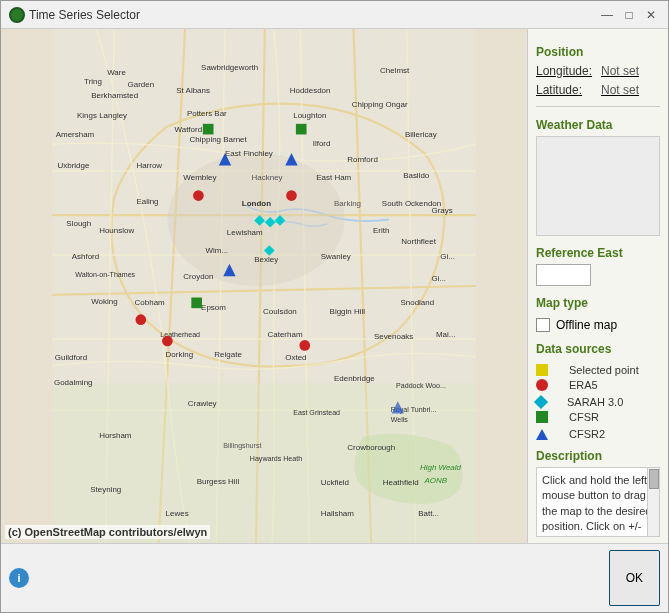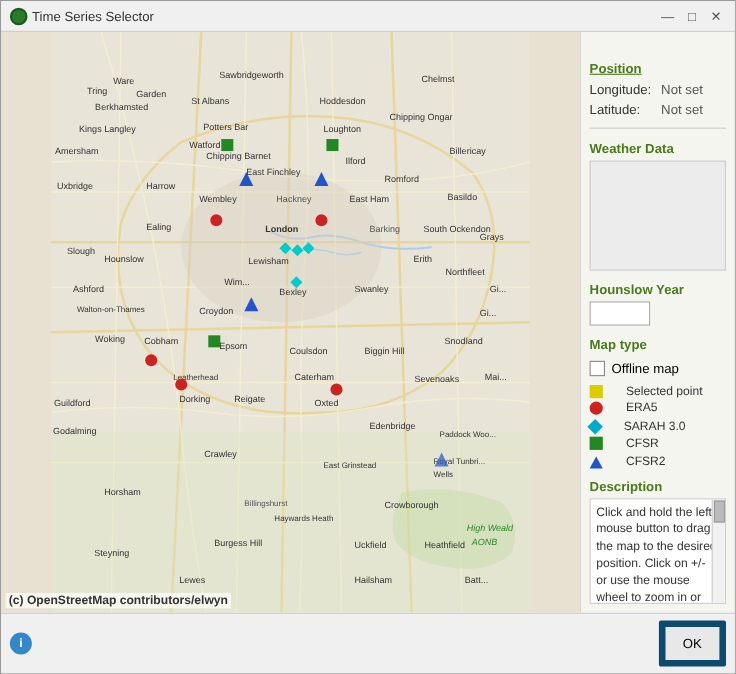--- a/index.html
+++ b/index.html
@@ -111,29 +111,29 @@
 
     .section-header {
       font-weight: bold;
       color: #4a7a1a;
       font-size: 12px;
       margin-bottom: 4px;
       margin-top: 6px;
     }
 
     .section-header:first-child {
-      margin-top: 18px;
-      text-decoration: underline;
+      margin-top: 8px;
     }
 
     .field-row {
       display: flex;
       align-items: flex-start;
       margin-bottom: 3px;
       padding: 1px 0;
+      text-decoration: underline;
     }
 
     .field-label {
       color: #333;
       width: 65px;
       font-size: 12px;
     }
 
     .field-value {
       color: #555;
@@ -261,23 +261,23 @@
       justify-content: flex-end;
       align-items: center;
       gap: 8px;
       padding: 6px 8px;
       border-top: 1px solid #ccc;
       background: #f0f0f0;
       flex-shrink: 0;
     }
 
     .btn {
-      padding: 8px 16px;
-      font-size: 12px;
-      border: 6px solid #0c4a6e;
+      padding: 20px 16px;
+      font-size: 12px;
+      border: 1px solid #0c4a6e;
       border-radius: 2px;
       cursor: pointer;
       background: #e8e8e8;
     }
 
     .btn-info {
       width: 20px;
       height: 20px;
       border-radius: 50%;
       background: #3388cc;
@@ -467,31 +467,32 @@
       <div class="field-row">
         <span class="field-label">Latitude:</span>
         <span class="field-value">Not set</span>
       </div>
 
       <hr class="divider">
 
       <div class="section-header">Weather Data</div>
       <div class="weather-data-area"></div>
 
-      <div class="section-header">Hounslow Year</div>
+      <div class="section-header">Reference East</div>
       <div style="margin-bottom: 4px;">
         <input type="text" class="ref-year-input" value="" style="">
       </div>
 
       <div class="section-header">Map type</div>
       <div class="offline-map-row">
         <div class="checkbox-offline"></div>
         <span>Offline map</span>
       </div>
 
+      <div class="section-header">Data sources</div>
       <div class="legend-area">
         <div class="legend-row">
           <div class="legend-item">
             <div class="legend-square" style="background:#ddcc00;"></div>
             <span class="legend-label">Selected point</span>
           </div>
         </div>
         <div class="legend-row">
           <div class="legend-item">
             <div class="legend-circle" style="background:#cc2222;"></div>

